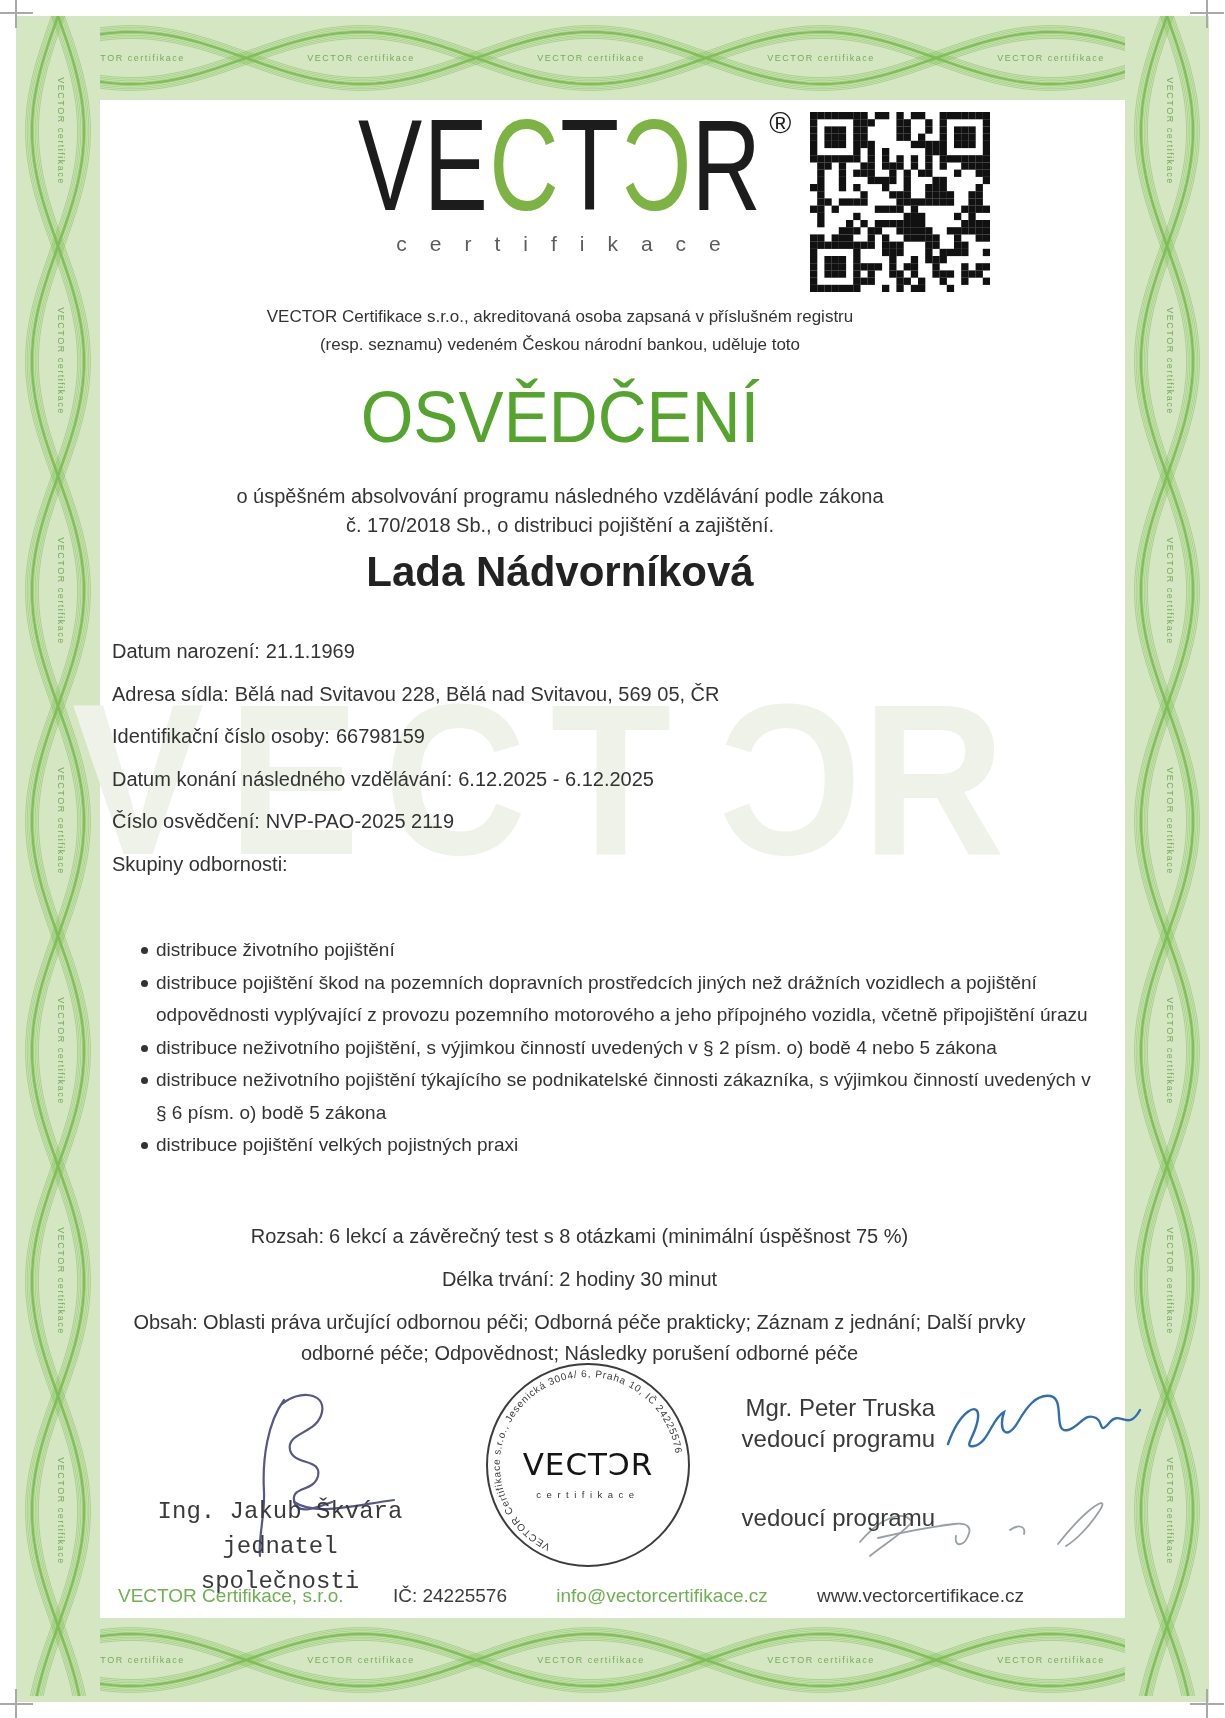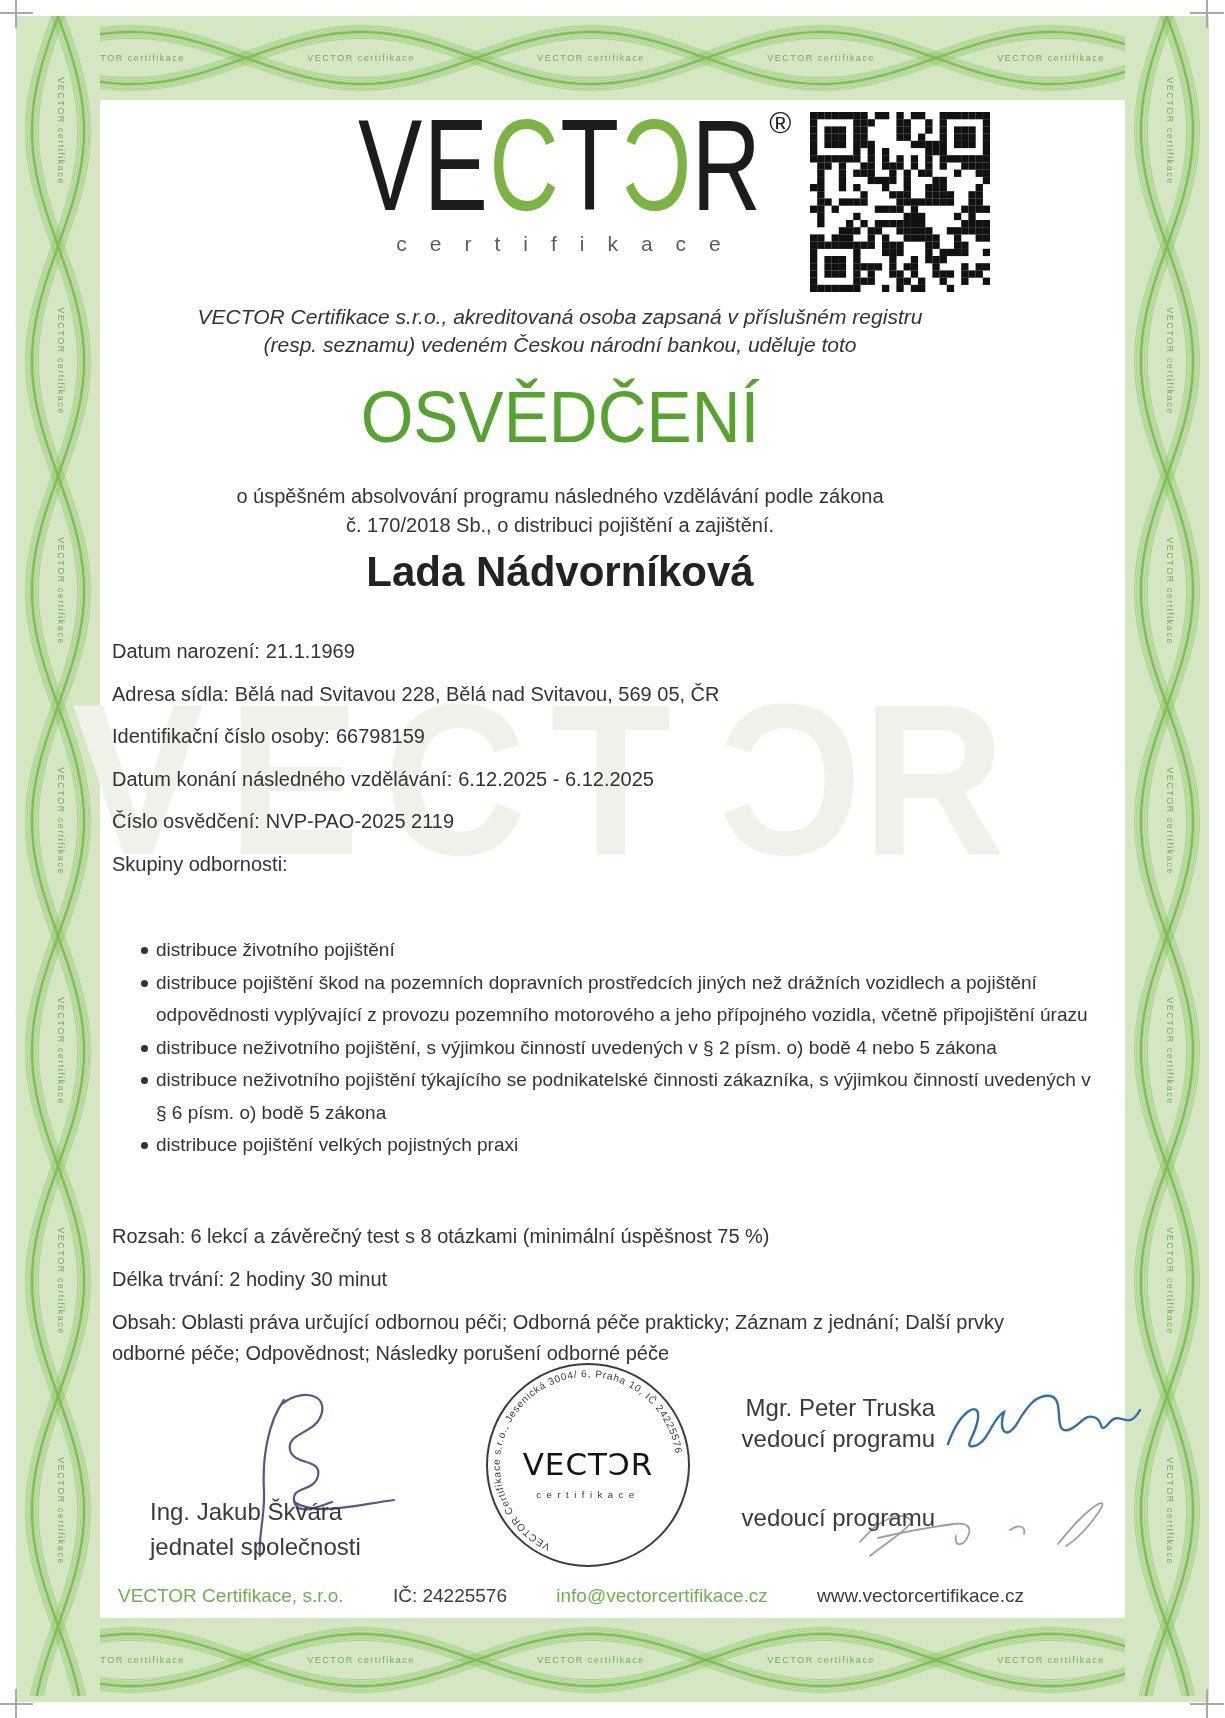--- a/index.html
+++ b/index.html
@@ -32,48 +32,48 @@
   #logo{top:100px;}
   #logo-word{font-size:130px;line-height:130px;letter-spacing:2px;color:#1c1c1c;
     display:inline-block;transform:scaleX(0.74);transform-origin:center;white-space:nowrap;}
   #logo-word .g{color:#7cb342;}
   .mir{display:inline-block;transform:scaleX(-1);}
   #logo-reg{position:absolute;font-size:30px;top:6px;margin-left:-64px;color:#1c1c1c;}
   #logo-sub{margin-top:2px;font-size:21px;letter-spacing:23px;color:#5c5c5c;padding-left:20px;}
 
   #qr{position:absolute;left:810px;top:112px;width:180px;height:180px;line-height:0;}
 
-  #intro{top:303px;font-size:21px;line-height:28px;color:#333;font-style:italic;}
+  #intro{top:303px;font-size:17px;line-height:28px;color:#333;}
   #title{top:374px;font-size:72px;line-height:86px;color:#55a42e;}
   #title span{display:inline-block;transform:scaleX(0.94);}
   #subtitle{top:482px;font-size:20px;line-height:29px;color:#333;}
   #name{top:546px;font-size:42px;line-height:52px;font-weight:bold;color:#222;}
 
   #fields{position:absolute;left:112px;top:630px;width:940px;}
   .field-row{height:42.5px;font-size:20px;color:#333;line-height:42.5px;white-space:nowrap;}
   .field-row .val{margin-left:6px;}
   .field-row .b{font-weight:bold;}
 
   #groups{position:absolute;left:141px;top:934px;width:950px;margin:0;padding:0;list-style:none;}
   #groups li{position:relative;padding-left:15px;font-size:19px;line-height:32.5px;color:#333;}
   #groups li::before{content:"";position:absolute;left:0;top:13px;width:7px;height:7px;border-radius:50%;background:#333;}
 
   #details{position:absolute;left:112px;top:1221px;width:935px;}
-  #details p{margin:0 0 12px 0;font-size:20px;line-height:31px;color:#333;}
+  #details p{margin:0 0 12px 0;font-size:20px;line-height:31px;color:#333;text-align:center;}
   #details .val{margin-left:5px;}
 
   #seal{position:absolute;left:478px;top:1355px;width:220px;height:220px;line-height:0;}
 
   .sig{position:absolute;line-height:0;}
   #sig-skvara{left:198px;top:1388px;}
   #sig-truska{left:940px;top:1382px;}
   #sig-cizek{left:842px;top:1478px;}
 
   .signatory{position:absolute;font-size:24px;line-height:35px;color:#3a3a3a;}
-  #signer-left{left:150px;top:1494px;width:260px;text-align:left;}
+  #signer-left{left:150px;top:1494px;width:260px;text-align:center;font-family:Liberation Mono, monospace;}
   #signer-right-top{left:640px;top:1392px;width:295px;text-align:right;line-height:31px;}
   #signer-right-bottom{left:640px;top:1502px;width:295px;text-align:right;line-height:31px;}
 
   #footer{position:absolute;left:118px;top:1585px;width:906px;display:flex;justify-content:space-between;font-size:19px;gap:31px;}
   #footer .green{color:#6fb052;}
   #footer .dark{color:#3c3c3c;}
   #footer a{text-decoration:none;}
 </style>
 </head>
 <body>

